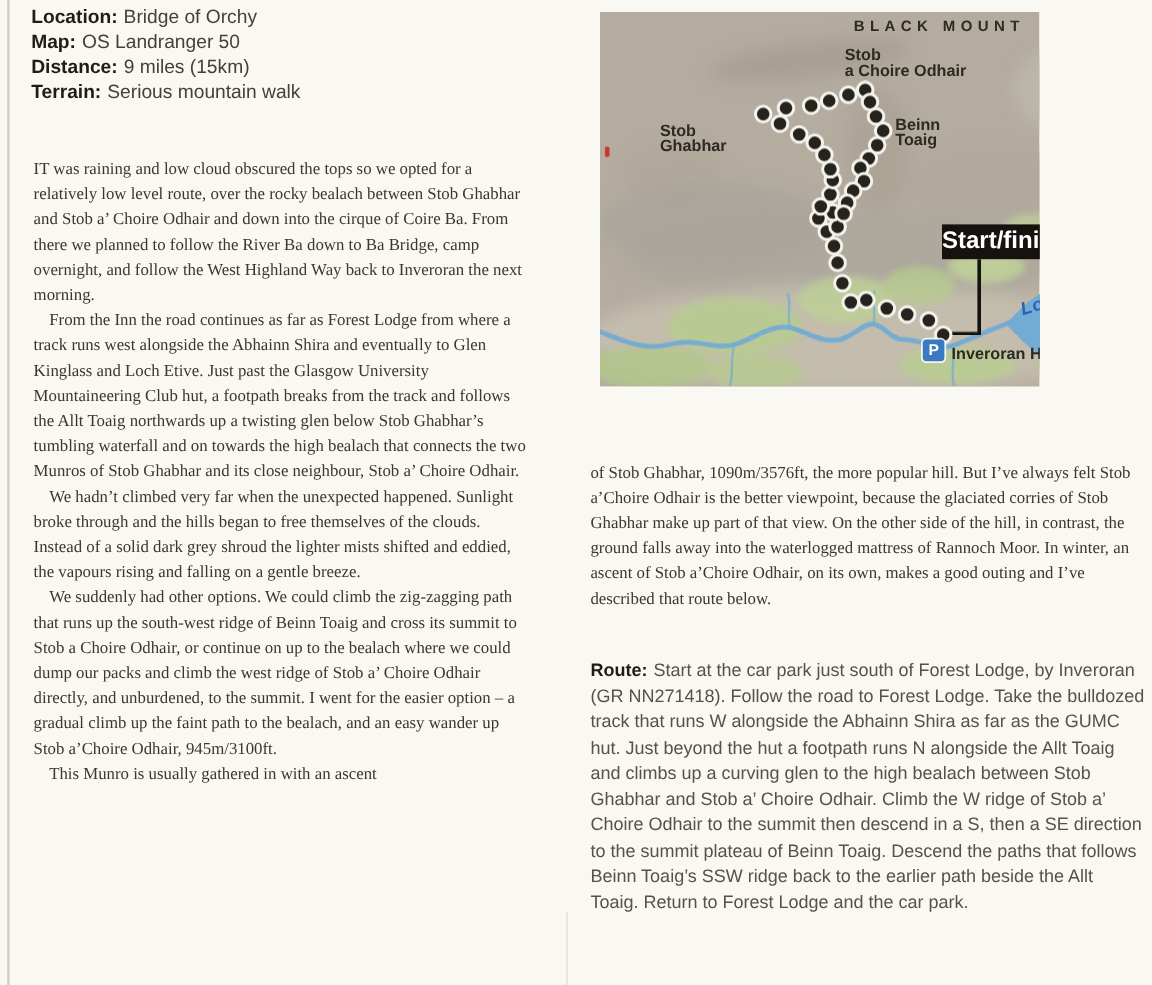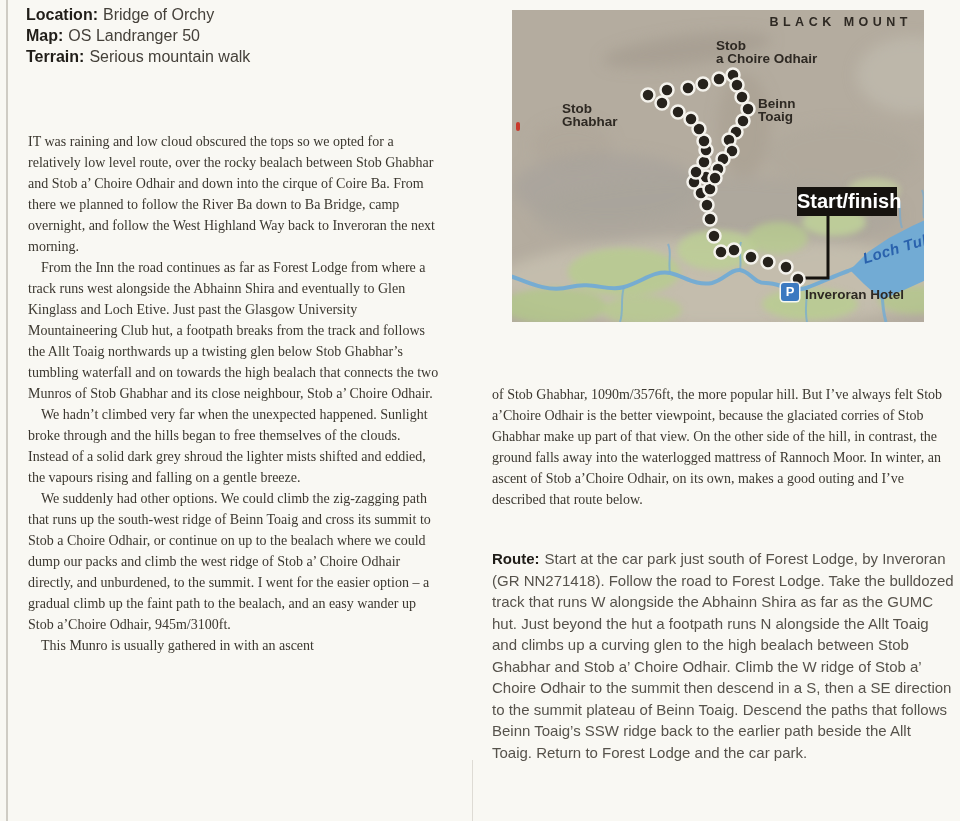--- a/index.html
+++ b/index.html
@@ -22,21 +22,21 @@
   .col-left p + p{text-indent:13px;}
   .col-right{position:absolute;left:492px;top:340px;width:455px;margin-top:44px;}
   .col-right p{margin:0;}
 
   
   .route-box{position:absolute;left:492px;top:548px;width:462px;font-size:15px;line-height:21.5px;color:var(--sans-text,#55514a);}
   .route-box p{margin:0;}
   .route-box b{color:var(--label-text,#1f1c17);margin-right:5px;}
 
   
-  .map{position:absolute;left:512px;top:10px;width:412px;height:312px;background:var(--map-bg,#b4ac9f);overflow:hidden;}
+  .map{position:absolute;left:500px;top:10px;width:366px;height:312px;background:var(--map-bg,#b4ac9f);overflow:hidden;}
   .map svg{position:absolute;left:0;top:0;width:438px;height:312px;}
   .river{stroke:var(--water,#72abd4);fill:none;}
   .loch{fill:var(--water,#72abd4);}
   .road{stroke:var(--road-red,#d92f25);fill:none;}
   .route-dot{fill:var(--dot-fill,#26221c);stroke:var(--dot-ring,#f4f2ec);stroke-width:2.5px;}
   .connector{stroke:#15120e;stroke-width:3px;fill:none;}
 
   .map-region-label{position:absolute;top:5px;right:12px;font-size:12.5px;font-weight:bold;letter-spacing:4.5px;color:var(--map-label,#2e2923);}
   .peak-label{position:absolute;font-size:13.5px;font-weight:bold;line-height:12.5px;color:var(--map-label,#2e2923);white-space:nowrap;}
   .peak-odhair{left:204px;top:30px;}
@@ -54,20 +54,21 @@
 </head>
 <body>
 
 <div class="page">
   <div class="scan-edge"></div>
   <div class="scan-edge-right"></div>
 
   <div class="info-box">
     <div class="info-row"><b>Location:</b><span>Bridge of Orchy</span></div>
     <div class="info-row"><b>Map:</b><span>OS Landranger 50</span></div>
+    <div class="info-row"><b>Distance:</b><span>9 miles (15km)</span></div>
     <div class="info-row"><b>Terrain:</b><span>Serious mountain walk</span></div>
   </div>
 
   <div class="col-left serif">
     <p>IT was raining and low cloud obscured the tops so we opted for a relatively low level route, over the rocky bealach between Stob Ghabhar and Stob a’ Choire Odhair and down into the cirque of Coire Ba. From there we planned to follow the River Ba down to Ba Bridge, camp overnight, and follow the West Highland Way back to Inveroran the next morning.</p>
     <p>From the Inn the road continues as far as Forest Lodge from where a track runs west alongside the Abhainn Shira and eventually to Glen Kinglass and Loch Etive. Just past the Glasgow University Mountaineering Club hut, a footpath breaks from the track and follows the Allt Toaig northwards up a twisting glen below Stob Ghabhar’s tumbling waterfall and on towards the high bealach that connects the two Munros of Stob Ghabhar and its close neighbour, Stob a’ Choire Odhair.</p>
     <p>We hadn’t climbed very far when the unexpected happened. Sunlight broke through and the hills began to free themselves of the clouds. Instead of a solid dark grey shroud the lighter mists shifted and eddied, the vapours rising and falling on a gentle breeze.</p>
     <p>We suddenly had other options. We could climb the zig-zagging path that runs up the south-west ridge of Beinn Toaig and cross its summit to Stob a Choire Odhair, or continue on up to the bealach where we could dump our packs and climb the west ridge of Stob a’ Choire Odhair directly, and unburdened, to the summit. I went for the easier option – a gradual climb up the faint path to the bealach, and an easy wander up Stob a’Choire Odhair, 945m/3100ft.</p>
     <p>This Munro is usually gathered in with an ascent</p>
   </div>

